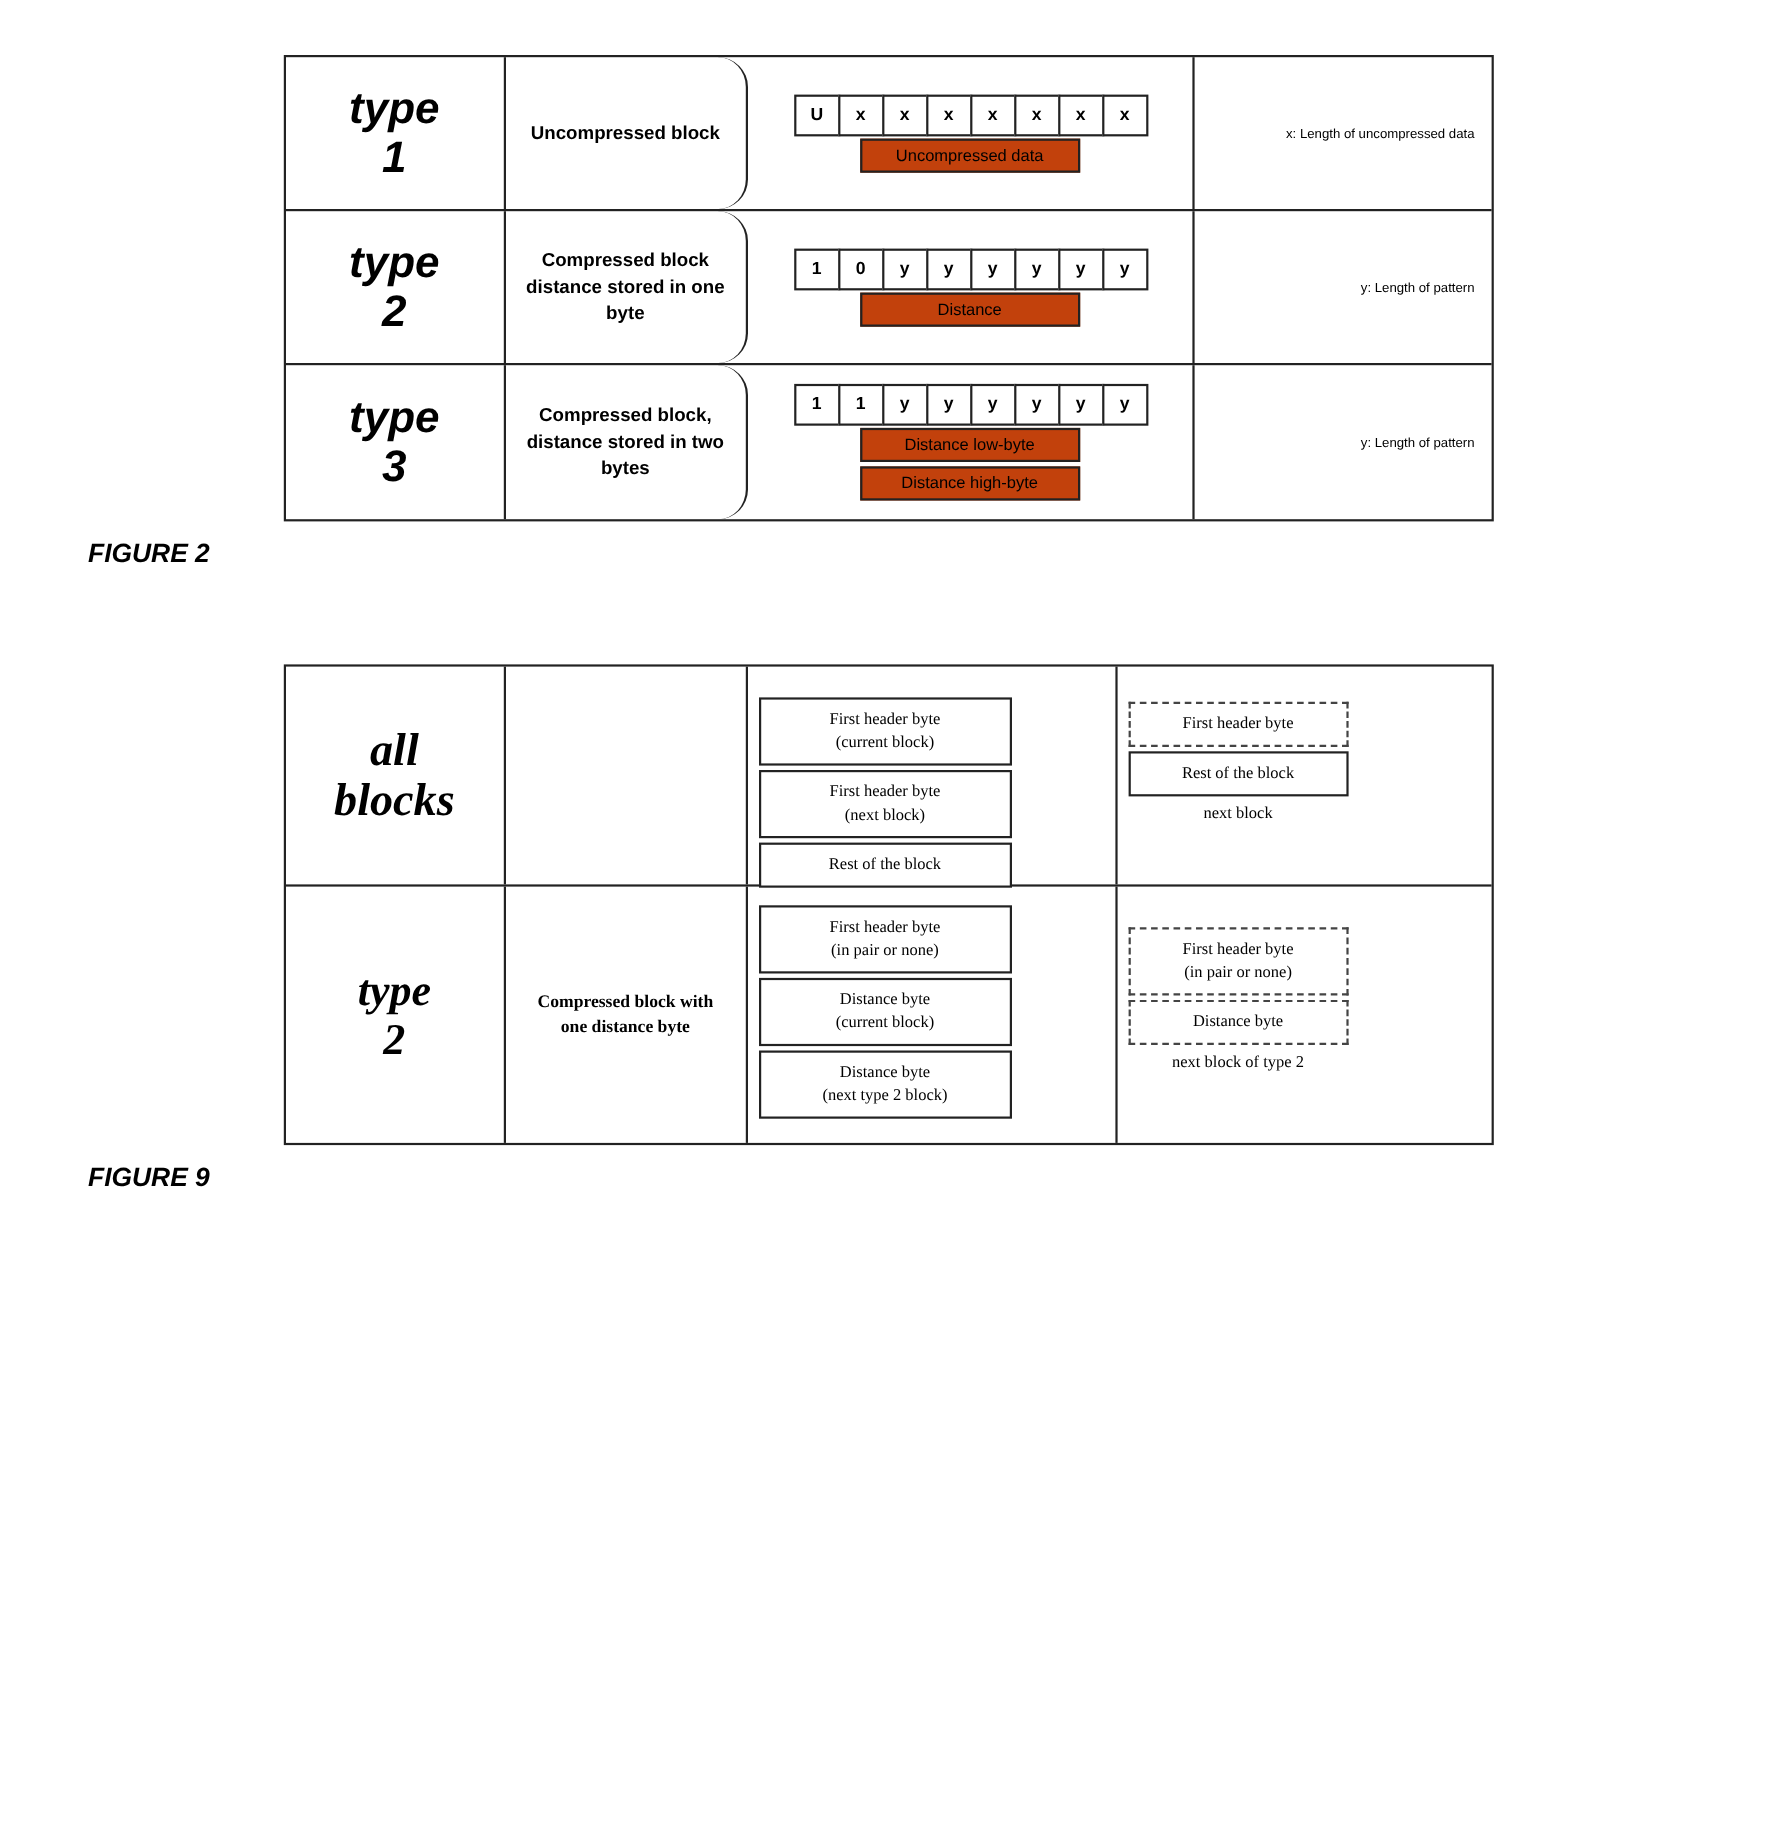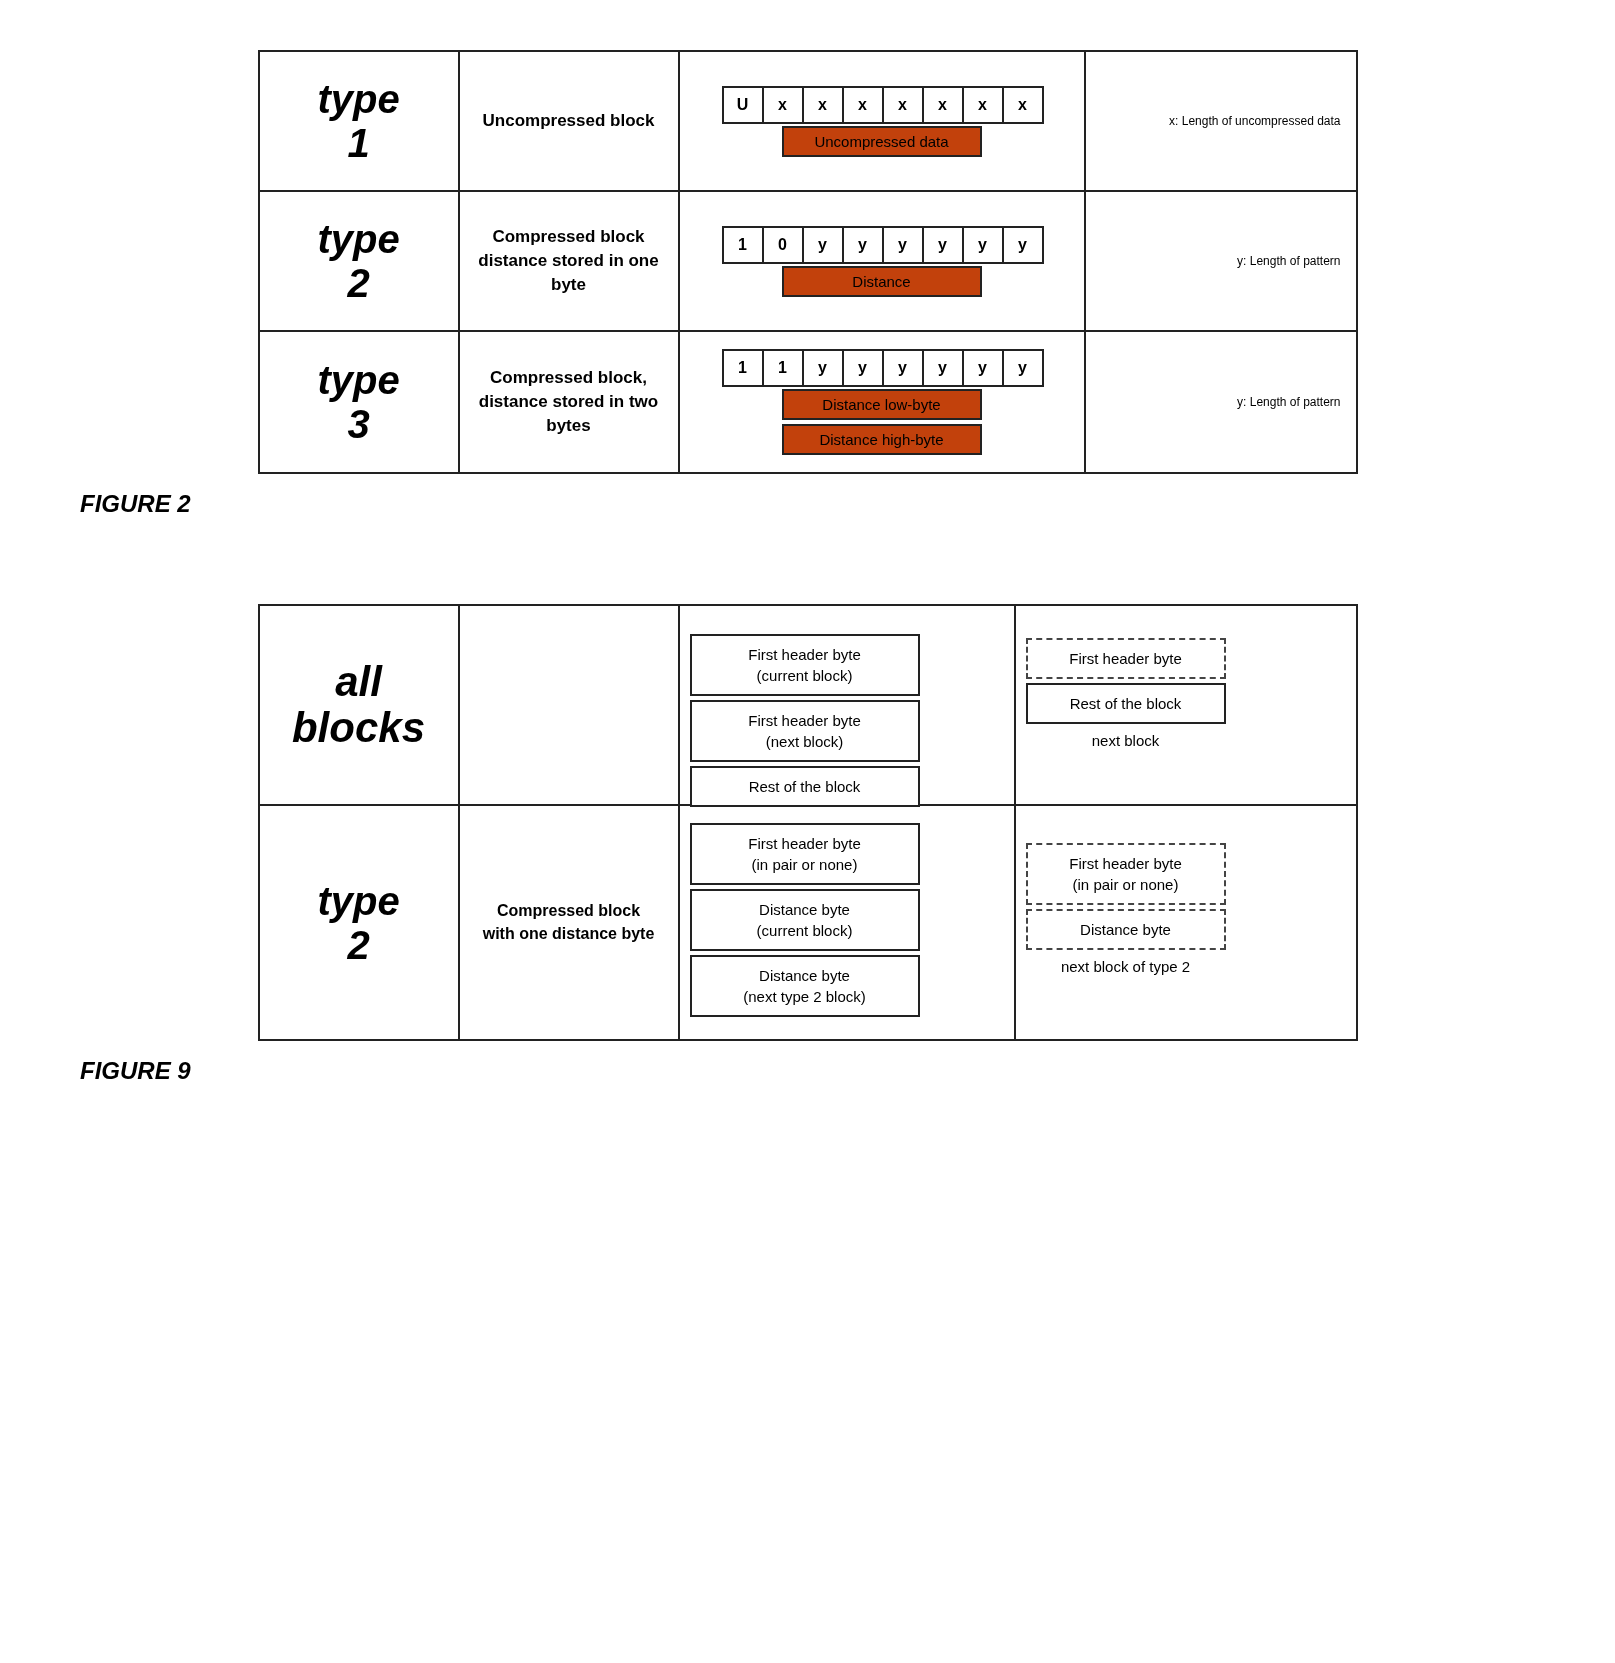--- a/index.html
+++ b/index.html
@@ -47,20 +47,21 @@
       min-width: 220px;
       display: flex;
       align-items: center;
       justify-content: center;
       border-right: 2px solid #222;
       font-size: 17px;
       font-weight: bold;
       text-align: center;
       padding: 10px;
       line-height: 1.4;
+      border-radius: 27px;
     }
 
     .fig2-diagram {
       flex: 1;
       display: flex;
       align-items: center;
       justify-content: center;
       padding: 15px 10px;
       border-right: 2px solid #222;
     }
@@ -109,20 +110,21 @@
       text-align: center;
       min-width: 200px;
       background: #c2410c;
     }
 
     
     .figure3 {
       border: 2px solid #222;
       width: 1100px;
       margin: 50px auto 0 auto;
+      font-family: Liberation Serif, serif;
     }
 
     .fig3-row {
       display: flex;
       border-bottom: 2px solid #222;
       min-height: 200px;
     }
     .fig3-row:last-child {
       border-bottom: none;
     }

